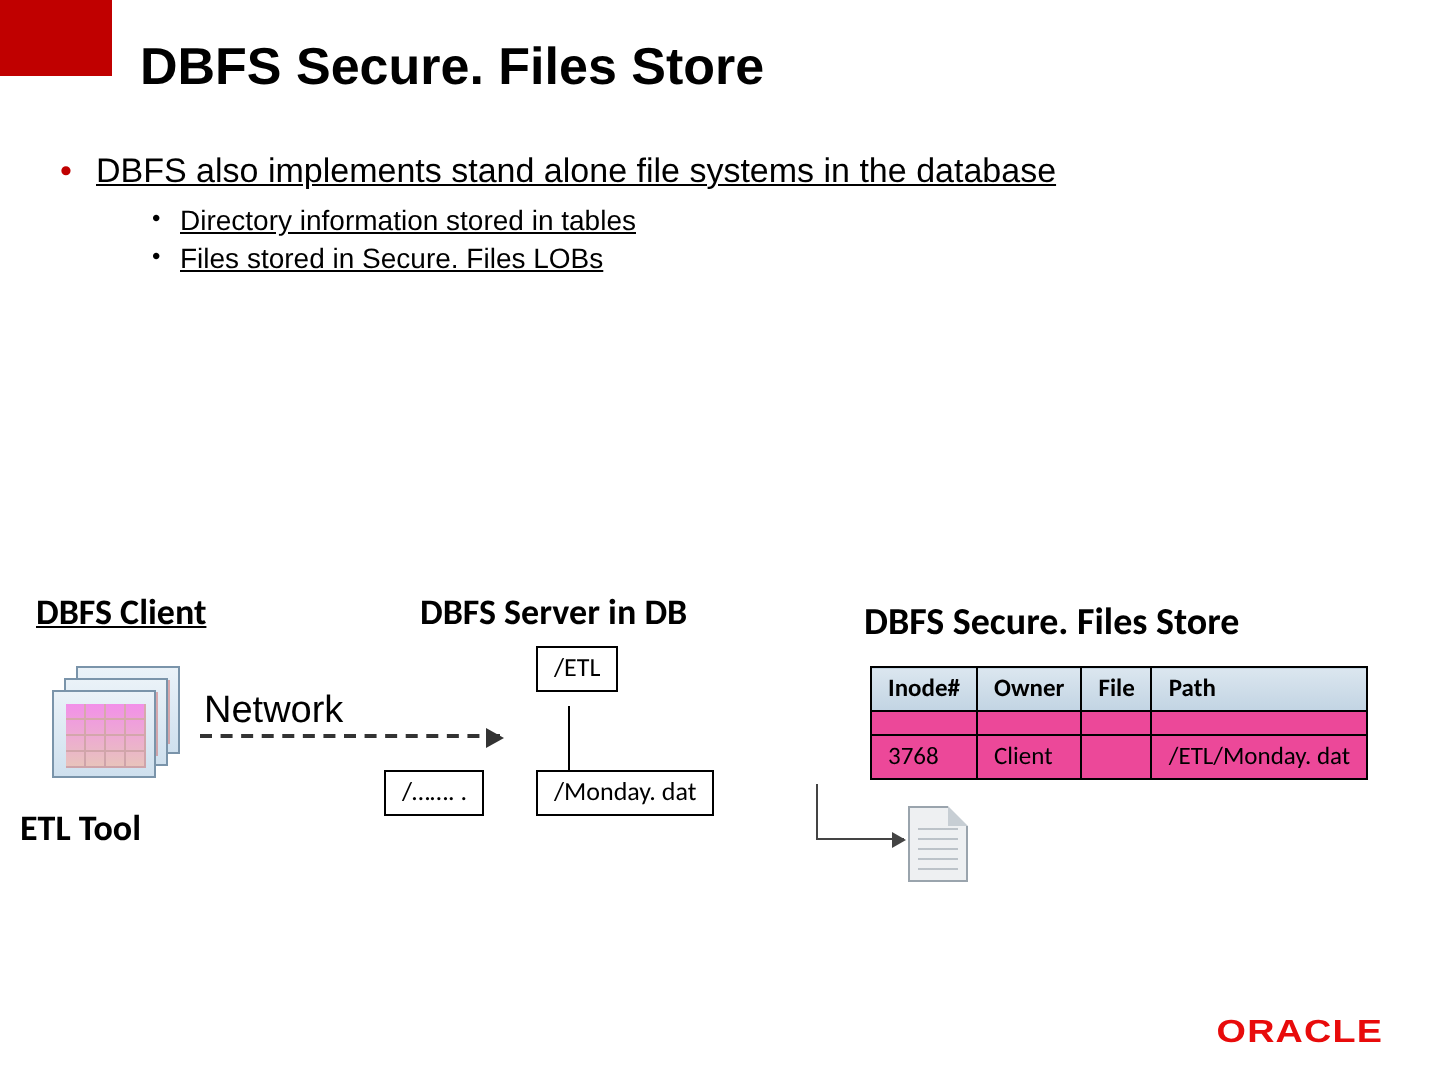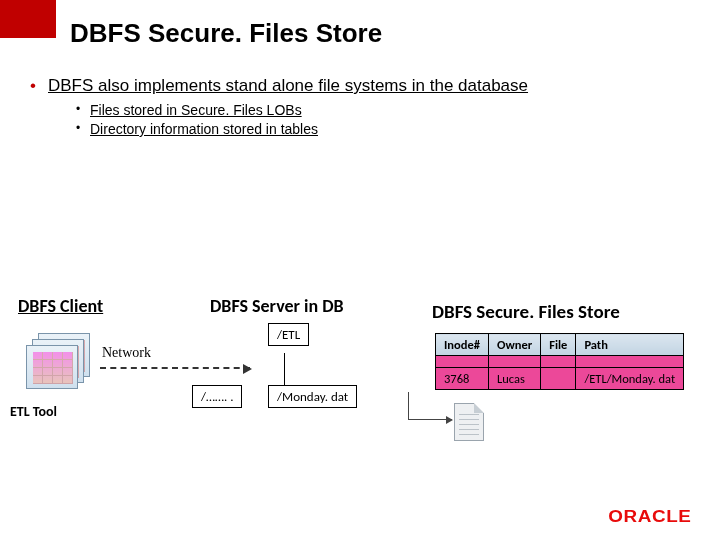--- a/index.html
+++ b/index.html
@@ -94,28 +94,28 @@
     position: absolute; left: 6px; top: 6px; width: 40px; height: 32px;
     background:
       repeating-linear-gradient(to right, rgba(0,0,0,0) 0 9px, #c66 9px 10px),
       repeating-linear-gradient(to bottom, rgba(0,0,0,0) 0 7px, #c66 7px 8px),
       linear-gradient(#f3d, #fa8);
     opacity: .5;
   }
   .etl-label {
     position: absolute;
     left: 10px; top: 108px;
-    font-size: 14px; font-weight: bold;
+    font-size: 18px; font-weight: bold;
     font-family: Calibri, Arial, sans-serif;
   }
   .network-label {
     position: absolute;
     left: 102px; top: 50px;
-    font-size: 14px;
-    font-family: Liberation Serif, serif;
+    font-size: 19px;
+    font-family: Liberation Sans, sans-serif;
   }
 
   
   .dash-arrow {
     position: absolute;
     left: 100px; top: 72px;
     width: 150px; height: 0;
     border-top: 2px dashed #333;
   }
   .dash-arrow::after {
@@ -224,22 +224,22 @@
 <body>
 
 <div class="red-block"></div>
 <div class="title">DBFS Secure. Files Store</div>
 
 <div class="content">
   <ul class="top">
     <li>
       <span>DBFS also implements stand alone file systems in the database</span>
       <ul class="sub">
+        <li>Directory information stored in tables</li>
         <li>Files stored in Secure. Files LOBs</li>
-        <li>Directory information stored in tables</li>
       </ul>
     </li>
   </ul>
 </div>
 
 <div class="diagram">
   <div class="heading client">DBFS Client</div>
   <div class="heading server">DBFS Server in DB</div>
   <div class="heading store">DBFS Secure. Files Store</div>
 
@@ -272,21 +272,21 @@
       <th>Path</th>
     </tr>
     <tr>
       <td class="empty"></td>
           <td class="empty"></td>
           <td class="empty"></td>
           <td class="empty"></td>
     </tr>
     <tr>
       <td>3768</td>
-      <td>Lucas</td>
+      <td>Client</td>
       <td></td>
       <td>/ETL/Monday. dat</td>
     </tr>
   </tbody>
     </table>
 
   <div class="row-arrow"></div>
   <div class="doc-icon">
       <div class="lines"></div>
     </div>

